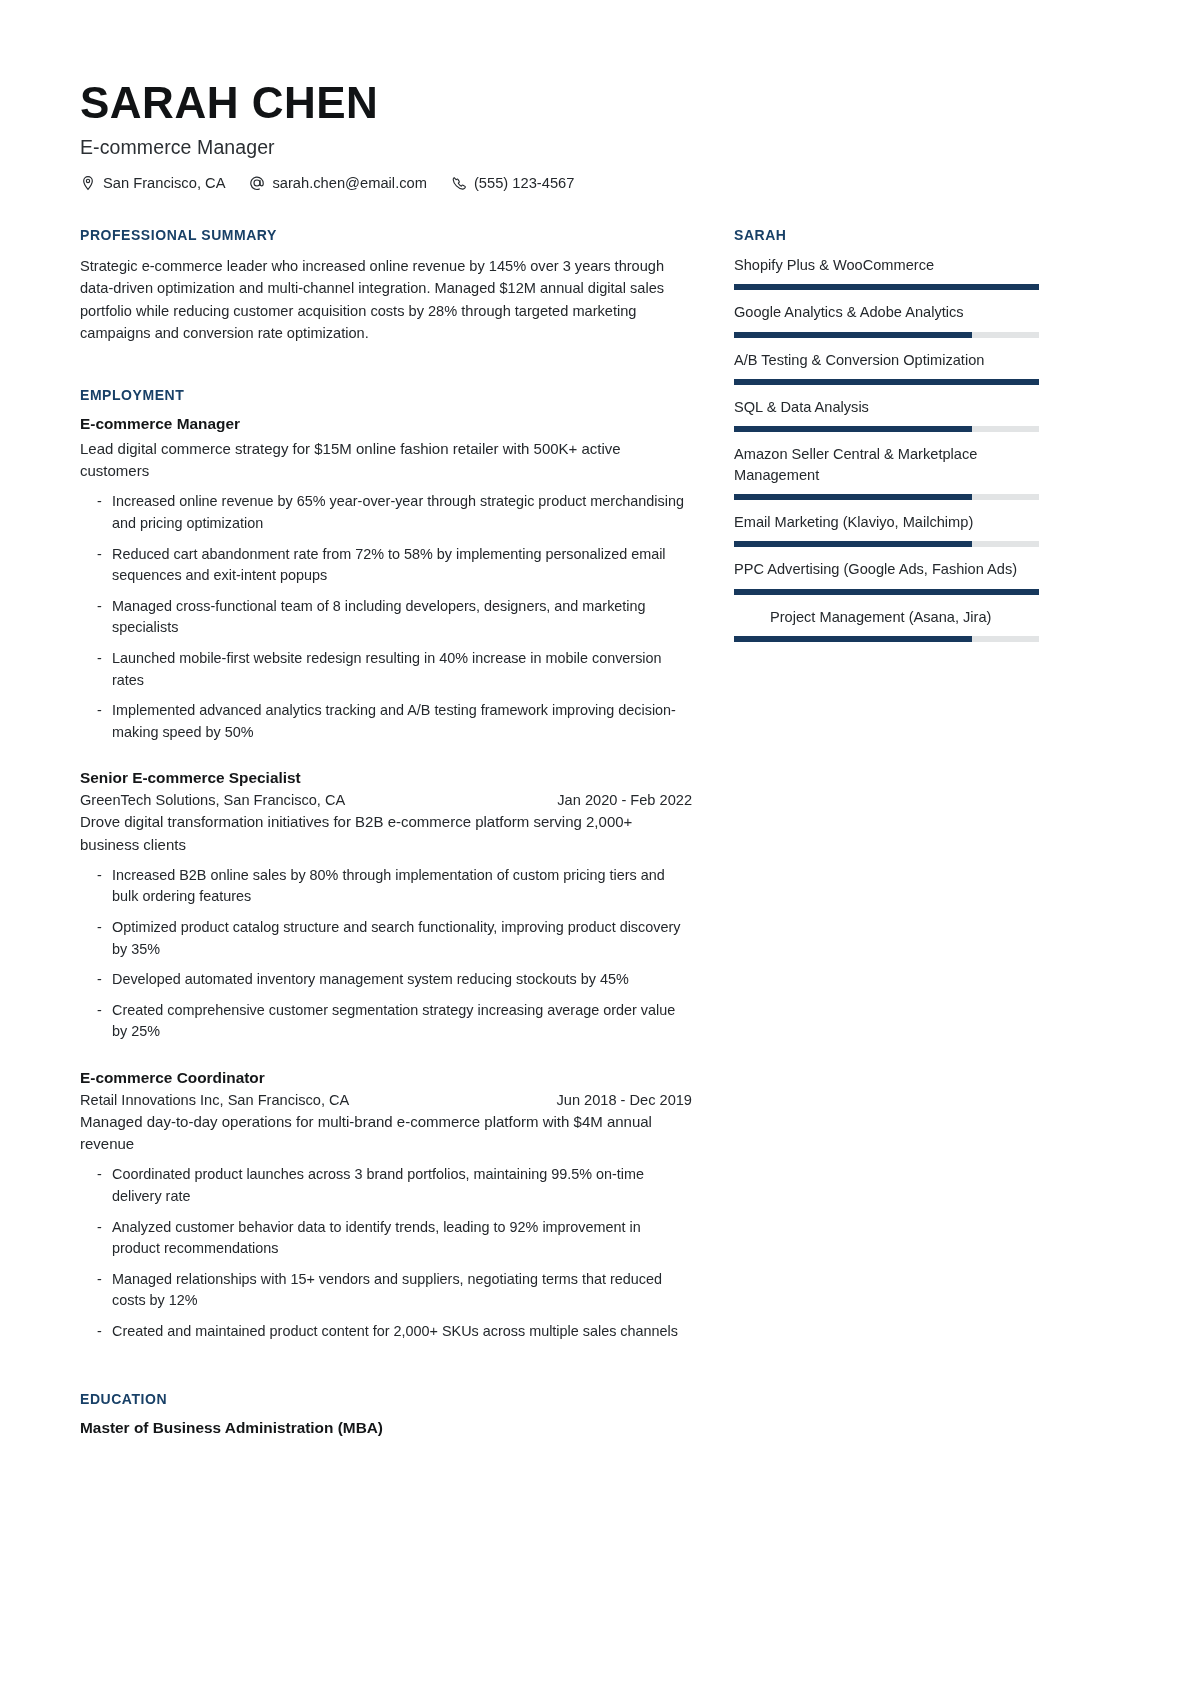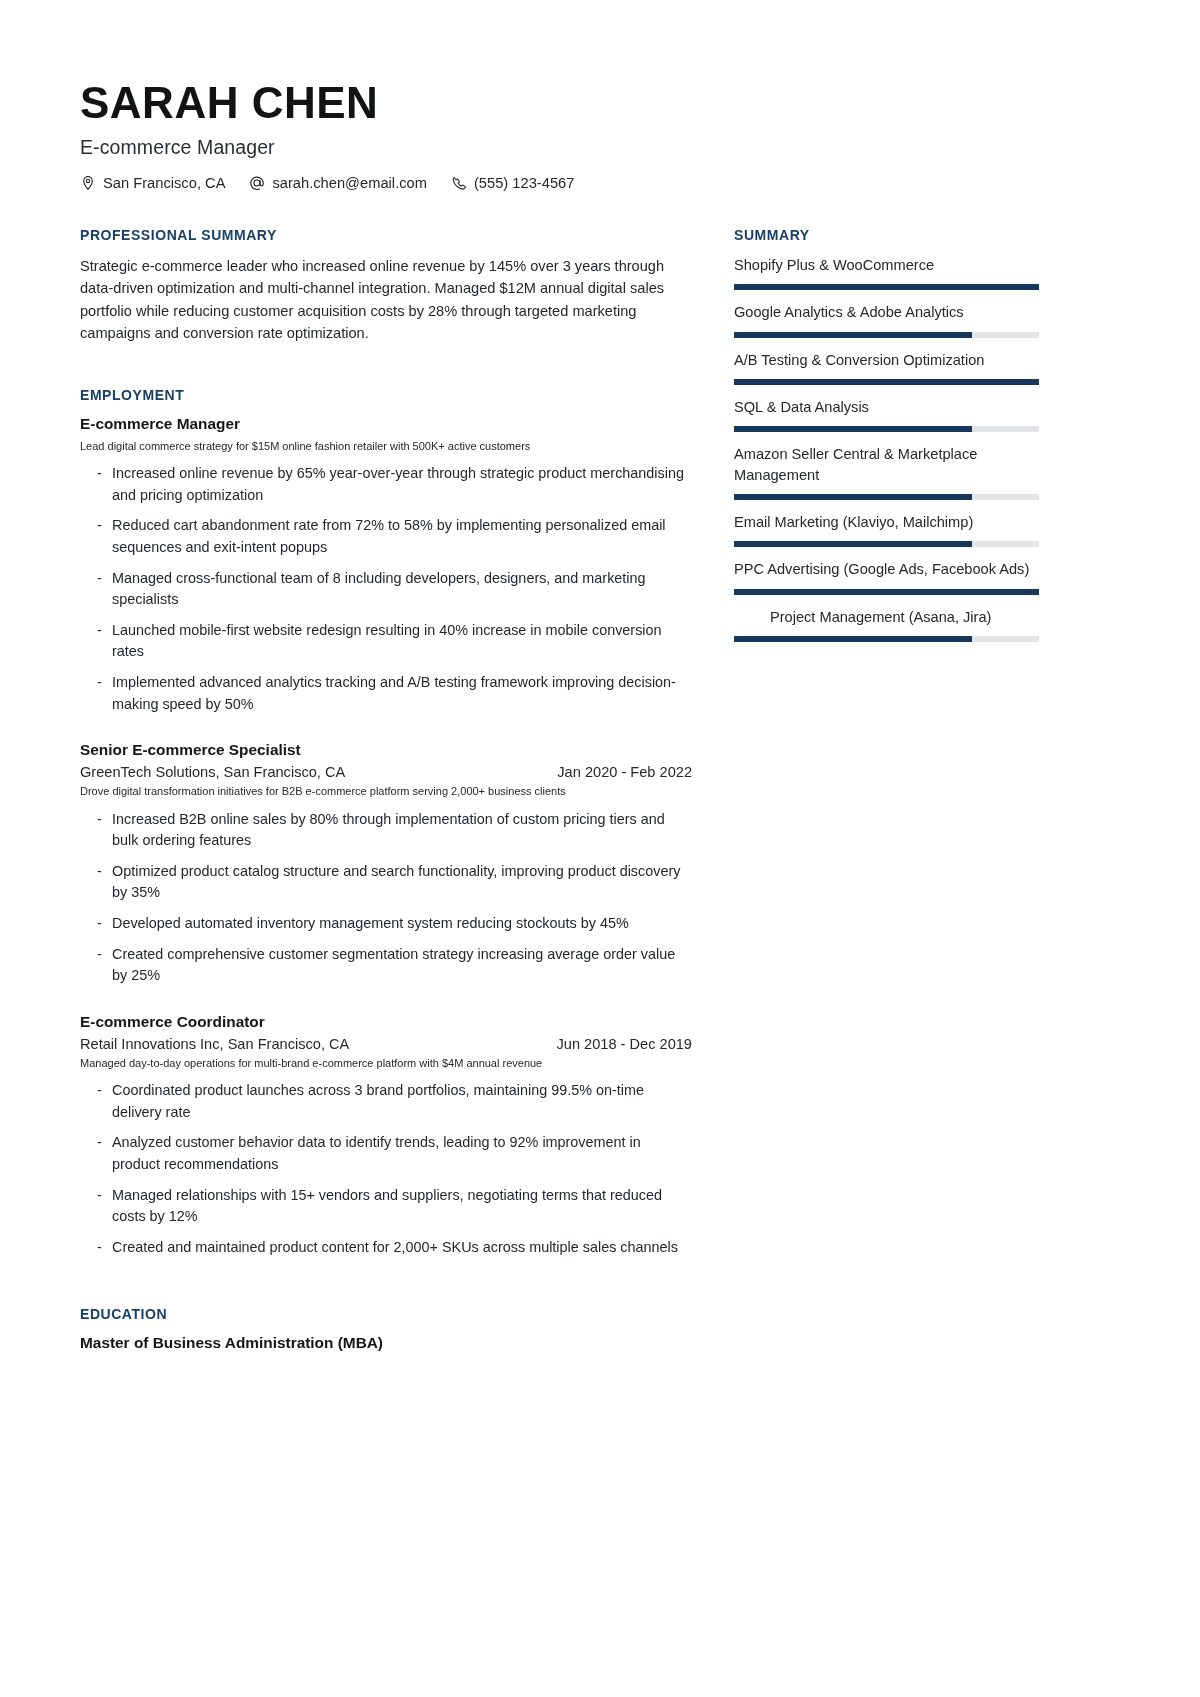--- a/index.html
+++ b/index.html
@@ -96,21 +96,21 @@
     display: flex;
     justify-content: space-between;
     align-items: baseline;
     font-size: 14.6px;
     color: #24282c;
     margin-bottom: 3px;
   }
   .job-company { }
   .job-dates { white-space: nowrap; padding-left: 16px; }
   .job-desc {
-    font-size: 11px;
+    font-size: 15px;
     line-height: 1.48;
     color: #24282c;
     margin-bottom: 6px;
   }
   .bullets { list-style: none; }
   .bullets li {
     position: relative;
     padding-left: 32px;
     font-size: 14.4px;
     line-height: 1.5;
@@ -254,21 +254,21 @@
 
       <section class="sec-education">
         <div class="sec-head" style="color: rgb(24, 64, 103);">EDUCATION</div>
         <div class="edu-degree">Master of Business Administration (MBA)</div>
       </section>
 
     </div>
 
     <div class="col-side">
       <section>
-        <div class="sec-head" style="color: rgb(24, 64, 103);">SUMMARY</div>
+        <div class="sec-head" style="color: rgb(24, 64, 103);">SARAH</div>
         <div id="skills-container">
             <div class="skill">
               <div class="skill-label" style="color: rgb(36, 40, 44);">Shopify Plus &amp; WooCommerce</div>
               <div class="skill-track" style="background: rgb(226, 228, 229);">
                 <div class="skill-fill" style="width: 100%; background: rgb(23, 56, 92);"></div>
               </div>
             </div>
             <div class="skill">
               <div class="skill-label" style="color: rgb(36, 40, 44);">Google Analytics &amp; Adobe Analytics</div>
               <div class="skill-track" style="background: rgb(226, 228, 229);">
@@ -293,21 +293,21 @@
                 <div class="skill-fill" style="width: 78%; background: rgb(23, 56, 92);"></div>
               </div>
             </div>
             <div class="skill">
               <div class="skill-label" style="color: rgb(36, 40, 44);">Email Marketing (Klaviyo, Mailchimp)</div>
               <div class="skill-track" style="background: rgb(226, 228, 229);">
                 <div class="skill-fill" style="width: 78%; background: rgb(23, 56, 92);"></div>
               </div>
             </div>
             <div class="skill">
-              <div class="skill-label" style="color: rgb(36, 40, 44);">PPC Advertising (Google Ads, Facebook Ads)</div>
+              <div class="skill-label" style="color: rgb(36, 40, 44);">PPC Advertising (Google Ads, Fashion Ads)</div>
               <div class="skill-track" style="background: rgb(226, 228, 229);">
                 <div class="skill-fill" style="width: 100%; background: rgb(23, 56, 92);"></div>
               </div>
             </div>
             <div class="skill">
               <div class="skill-label" style="color: rgb(36, 40, 44); margin-left: 36px;">Project Management (Asana, Jira)</div>
               <div class="skill-track" style="background: rgb(226, 228, 229);">
                 <div class="skill-fill" style="width: 78%; background: rgb(23, 56, 92);"></div>
               </div>
             </div>

